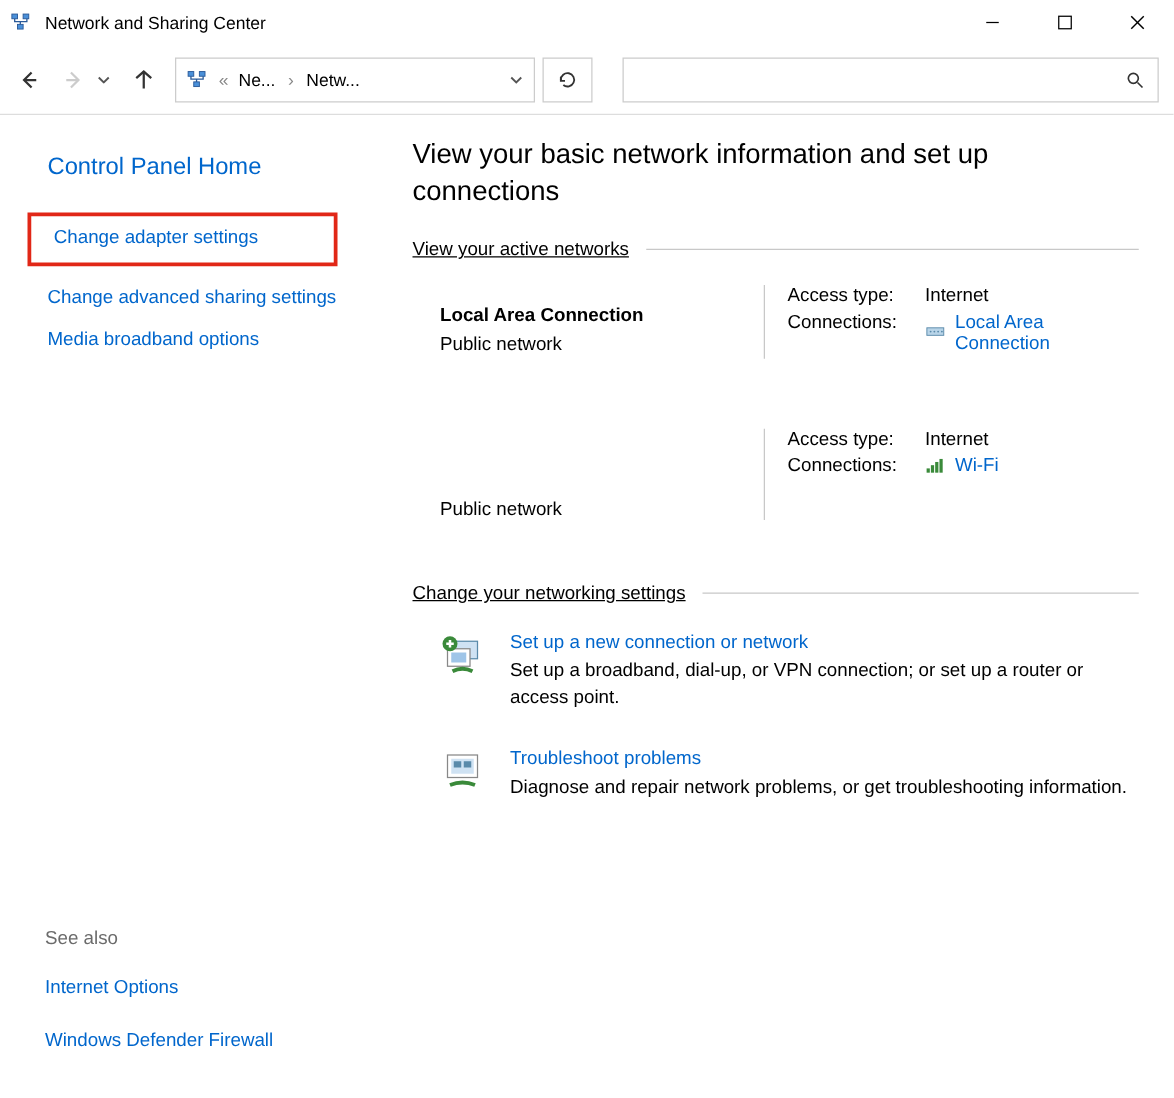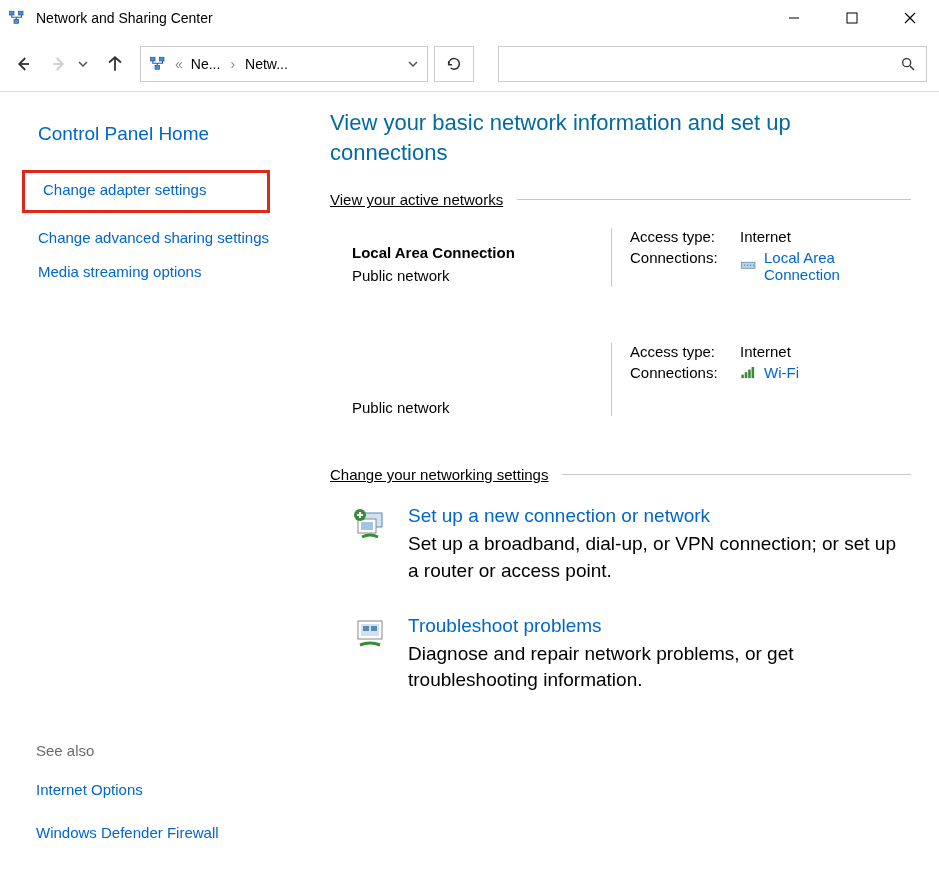--- a/index.html
+++ b/index.html
@@ -23,37 +23,37 @@
     .searchbox .glass { margin-left:auto; color:#555; }
     .body { display:flex; height: calc(878px - 36px - 56px); }
     .sidebar { width:310px; padding:22px 0 0 0; position:relative; }
     .sidelink { display:block; padding:6px 22px 6px 38px; font-size:15px; color:#0066cc; cursor:default; line-height:1.45; }
     .sidelink.home { font-size:19px; margin-bottom:16px; }
     .sidelink.highlight { border:3px solid #e12717; padding:6px 18px 10px 18px; margin:0 40px 8px 22px; }
     .seealso-block { position:absolute; bottom:18px; left:0; width:100%; padding-left:36px; }
     .seealso-label { color:#6b6b6b; font-size:15px; margin-bottom:14px; }
     .seealso-block .sidelink { padding-left:0; margin-bottom:10px; }
     .content { flex:1; padding:16px 28px 0 20px; }
-    .page-title { color:#0369a1; font-size:22px; font-weight:400; line-height:1.35; max-width:560px; margin-bottom:24px; }
+    .page-title { color:#000000; font-size:22px; font-weight:400; line-height:1.35; max-width:560px; margin-bottom:24px; }
     .section-hdr { display:flex; align-items:center; font-size:15px; color:#000; margin-bottom:14px;text-decoration:underline; }
     .section-hdr .line { flex:1; height:1px; background:#c8c8c8; margin-left:14px; }
     .network-row { display:flex; padding:6px 0 10px 22px; margin-bottom:40px; }
     .net-left { flex:1; padding-top:16px; }
     .net-name { font-weight:700; font-size:15px; margin-bottom:6px; }
     .net-type { font-size:15px; }
     .net-right { width:300px; border-left:1px solid #c8c8c8; padding-left:18px; font-size:15px; }
     .net-right .kv { display:flex; margin-bottom:4px; align-items:flex-start; }
     .net-right .k { width:110px; }
     .net-right .v { flex:1; }
     .net-right .v .linklike { color:#0066cc; }
     .conn-wrap { display:flex; align-items:center; gap:6px; }
     .settings-section { margin-top:10px; }
     .setting-item { display:flex; padding:8px 0 12px 22px; gap:16px; margin-bottom:10px; }
     .setting-icon { width:40px; height:40px; flex-shrink:0; }
-    .setting-text { font-size:19px; }
+    .setting-text { font-size:15px; }
     .setting-text .setting-title { color:#0066cc; display:block; margin-bottom:4px; }
     .setting-text .setting-desc { color:#000; line-height:1.4; }
     svg { display:block; }
   </style>
 </head>
 <body>
 
 <div class="titlebar">
   <span class="appicon">
     <svg width="18" height="18" viewBox="0 0 24 24">
@@ -139,21 +139,21 @@
         </svg>
     </span>
   </div>
 </div>
 
 <div class="body">
   <div class="sidebar">
     <a class="sidelink home">Control Panel Home</a>
     <a class="sidelink highlight">Change adapter settings</a>
     <a class="sidelink">Change advanced sharing settings</a>
-    <a class="sidelink">Media streaming options</a>
+    <a class="sidelink">Media broadband options</a>
     <div class="seealso-block">
       <div class="seealso-label">See also</div>
       <a class="sidelink">Internet Options</a>
       <a class="sidelink">Windows Defender Firewall</a>
     </div>
   </div>
 
   <div class="content">
     <h1 class="page-title">View your basic network information and set up connections</h1>
 

